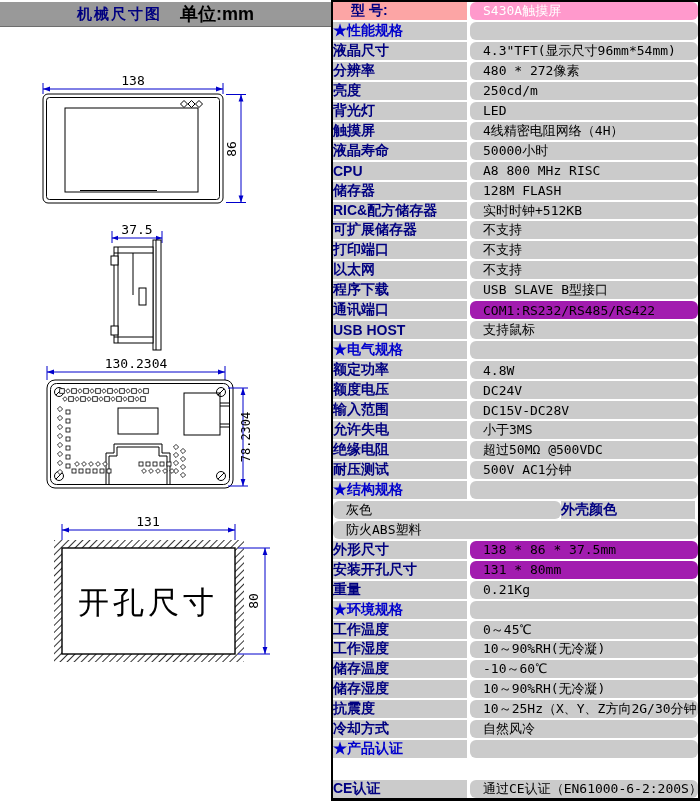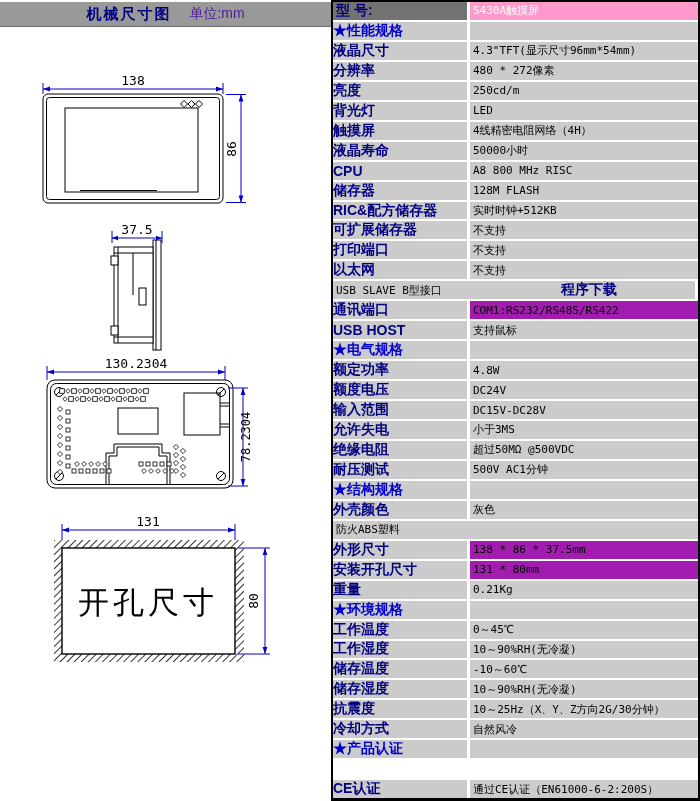--- a/index.html
+++ b/index.html
@@ -8,21 +8,21 @@
     font-family:"Liberation Sans",sans-serif;
   }
   
   .left-panel{position:absolute;left:0;top:0;width:331px;height:801px;background:#fff;}
   .panel-header{
     position:absolute;top:2px;left:0;width:331px;height:25px;background:#999999;
     display:flex;align-items:center;justify-content:center;gap:18px;
     border-bottom:1px solid #6e6e6e;box-sizing:border-box;
   }
   .panel-title{color:#000080;font-weight:bold;font-size:15px;letter-spacing:2px;}
-  .panel-unit{color:#4c1d95;font-weight:normal;font-size:14px;}
+  .panel-unit{color:#000000;font-weight:bold;font-size:18px;}
   svg.drawings{position:absolute;left:0;top:28px;}
   svg.drawings text{font-family:"DejaVu Sans Mono","Liberation Mono",monospace;fill:#000;}
   .dim-line{stroke:#0000CC;stroke-width:1;}
   .dim-arrow{fill:#0000CC;stroke:none;}
   .part{stroke:#000;fill:none;stroke-width:1;}
   .partw{stroke:#000;fill:#fff;stroke-width:1;}
   
   .spec-table{
     position:absolute;left:331px;top:0;width:369px;height:801px;box-sizing:border-box;
     background:#fff;border:2px solid #000;border-bottom-width:3px;
@@ -30,25 +30,26 @@
   }
   #table-body{display:contents;}
   .spec-row{flex:1;display:flex;min-height:0;}
   .cell{box-sizing:border-box;display:flex;align-items:center;overflow:hidden;white-space:nowrap;}
   .cell-label{
     width:134px;margin-right:3px;background:#CBCBCB;color:#000080;
     font-weight:bold;font-size:14px;padding-left:0;
     font-family:"Liberation Sans",sans-serif;
   }
   .cell-value{
-    flex:1;background:#CBCBCB;color:#000;font-size:11px;padding-left:3px;
+    flex:1;background:#CBCBCB;color:#000;font-size:13px;padding-left:13px;
     font-family:"DejaVu Sans Mono","Liberation Mono",monospace;
+    border-radius:6px;
   }
   .spec-row.section .cell-label{color:#0000CC;}
-  .spec-row.pink .cell-label{background:#737373;padding-left:3px;}
+  .spec-row.pink .cell-label{background:#fca5a5;padding-left:18px;}
   .spec-row.pink .cell-value{background:#FF99CC;color:#fff;}
   .cell-value.orange{background:#a21caf;}
 </style>
 </head>
 <body>
 
 <div class="left-panel">
   <div class="panel-header">
     <span class="panel-title">机械尺寸图</span>
     <span class="panel-unit">单位:mm</span>
@@ -281,22 +282,22 @@
   </div><div class="spec-row">
     <div class="cell cell-label">可扩展储存器</div>
     <div class="cell cell-value">不支持</div>
   </div><div class="spec-row">
     <div class="cell cell-label">打印端口</div>
     <div class="cell cell-value">不支持</div>
   </div><div class="spec-row">
     <div class="cell cell-label">以太网</div>
     <div class="cell cell-value">不支持</div>
   </div><div class="spec-row">
+    <div class="cell cell-label">程序下载</div>
     <div class="cell cell-value">USB SLAVE B型接口</div>
-    <div class="cell cell-label">程序下载</div>
   </div><div class="spec-row">
     <div class="cell cell-label">通讯端口</div>
     <div class="cell cell-value orange">COM1:RS232/RS485/RS422</div>
   </div><div class="spec-row">
     <div class="cell cell-label">USB HOST</div>
     <div class="cell cell-value">支持鼠标</div>
   </div><div class="spec-row section">
     <div class="cell cell-label">★电气规格</div>
     <div class="cell cell-value"></div>
   </div><div class="spec-row">
@@ -314,22 +315,22 @@
   </div><div class="spec-row">
     <div class="cell cell-label">绝缘电阻</div>
     <div class="cell cell-value">超过50MΩ @500VDC</div>
   </div><div class="spec-row">
     <div class="cell cell-label">耐压测试</div>
     <div class="cell cell-value">500V AC1分钟</div>
   </div><div class="spec-row section">
     <div class="cell cell-label">★结构规格</div>
     <div class="cell cell-value"></div>
   </div><div class="spec-row">
+    <div class="cell cell-value">灰色</div>
     <div class="cell cell-label">外壳颜色</div>
-    <div class="cell cell-value">灰色</div>
   </div><div class="spec-row">
     <div class="cell cell-value">防火ABS塑料</div>
   </div><div class="spec-row">
     <div class="cell cell-label">外形尺寸</div>
     <div class="cell cell-value orange">138 * 86 * 37.5mm</div>
   </div><div class="spec-row">
     <div class="cell cell-label">安装开孔尺寸</div>
     <div class="cell cell-value orange">131 * 80mm</div>
   </div><div class="spec-row">
     <div class="cell cell-label">重量</div>

